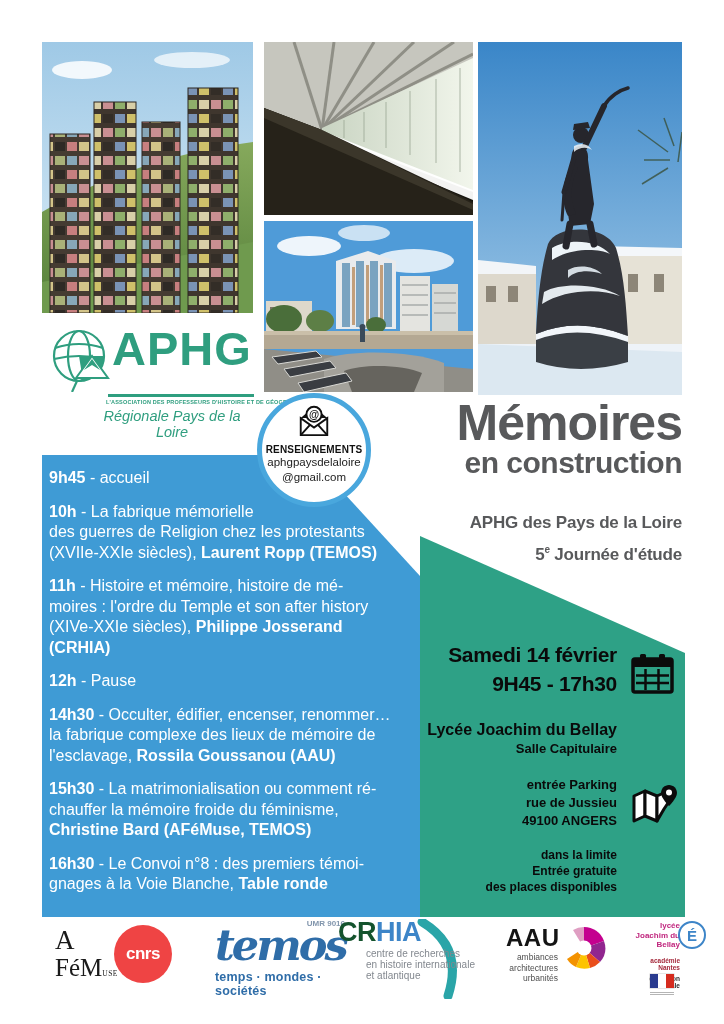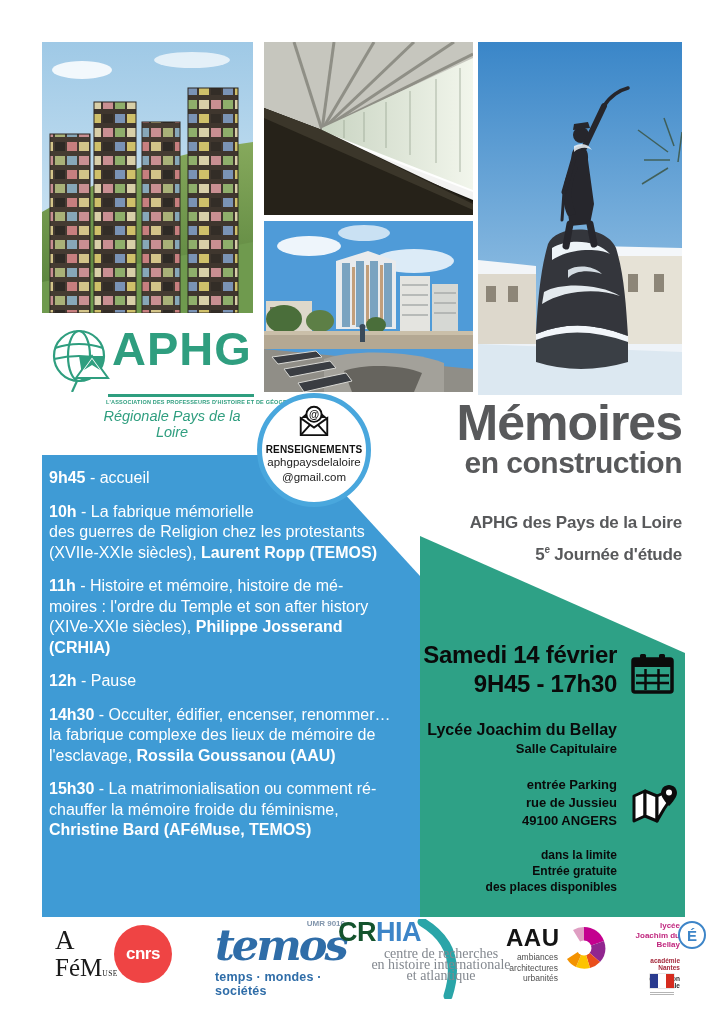--- a/index.html
+++ b/index.html
@@ -33,21 +33,21 @@
   .blue-box{position:absolute;left:42px;top:455px;width:378px;height:462px;background:#3F9BD5;
             clip-path:polygon(0 0,267px 0,100% 121px,100% 100%,0 100%);
             box-sizing:border-box;padding:13px 26px 10px 7px;z-index:3;}
   .sched-item{margin:0 0 13px 0;font-size:16px;line-height:20.5px;color:#fff;white-space:pre-line;}
   .sched-item b{font-weight:bold;}
 
   
   .green-box{position:absolute;left:420px;top:536px;width:265px;height:381px;background:#2EA186;
              clip-path:polygon(0 0,100% 117px,100% 100%,0 100%);z-index:2;color:#0a0a0a;}
   .green-content{position:absolute;top:104px;left:0;right:68px;text-align:right;}
-  .ev-date{font-size:24px;font-weight:bold;line-height:29px;letter-spacing:-.3px;}
+  .ev-date{font-size:21px;font-weight:bold;line-height:29px;letter-spacing:-.3px;}
   .ev-venue{margin-top:21px;font-size:16px;font-weight:bold;line-height:21px;}
   .ev-room{font-size:13px;font-weight:bold;line-height:17px;}
   .ev-addr{margin-top:19px;font-size:13px;font-weight:bold;line-height:18px;}
   .ev-free{margin-top:17px;font-size:12px;font-weight:bold;line-height:16px;}
   .cal-icon{position:absolute;right:11px;top:117px;}
   .map-icon{position:absolute;right:6px;top:247px;}
 
   
   .partners{position:absolute;left:0;top:917px;width:724px;height:107px;background:#fff;}
   .afemuse{position:absolute;left:55px;top:10px;font-family:"Liberation Serif",serif;color:#1a1a1a;line-height:1;}
@@ -61,22 +61,22 @@
   .temos{position:absolute;left:215px;top:1px;width:126px;color:#2f6da8;}
   .temos-umr{position:absolute;right:-4px;top:1px;font-size:8px;color:#8296ad;font-weight:bold;}
   .temos-name{font-size:43px;line-height:46px;font-weight:bold;font-style:italic;
               font-family:"DejaVu Serif",serif;letter-spacing:-3px;margin-top:4px;}
   .temos-tag{font-size:12.5px;font-weight:bold;letter-spacing:.2px;margin-top:2px;}
   .crhia{position:absolute;left:338px;top:2px;width:170px;}
   .crhia-curve{position:absolute;left:76px;top:0;}
   .crhia-name{position:relative;font-size:27px;font-weight:bold;line-height:27px;letter-spacing:-.5px;}
   .crhia-dark{color:#14532d;}
   .crhia-blue{color:#3d85c8;}
-  .crhia-cap{position:relative;margin:2px 0 0 28px;width:150px;text-align:center;
-             font-size:14px;color:#83888f;line-height:11px;font-family:Liberation Serif, serif;}
+  .crhia-cap{position:relative;margin:2px 0 0 28px;width:150px;text-align:left;
+             font-size:10px;color:#83888f;line-height:11px;}
   .aau{position:absolute;left:506px;top:9px;text-align:right;width:52px;}
   .aau-name{font-size:24px;font-weight:bold;color:#141414;letter-spacing:.5px;line-height:24px;}
   .aau-cap{font-size:8.5px;color:#4f4f4f;line-height:10.5px;margin-top:2px;}
   .aau-wheel{position:absolute;left:560px;top:7px;}
   .lycee{position:absolute;left:612px;top:4px;width:98px;font-weight:bold;}
   .lycee-name{text-align:right;margin-right:30px;color:#c0267e;font-size:8px;line-height:9.5px;}
   .lycee-badge{position:absolute;right:4px;top:0;width:24px;height:24px;border:2.5px solid #3d85c8;
                border-radius:50%;color:#3d85c8;font-size:15px;font-weight:bold;display:flex;
                align-items:center;justify-content:center;background:#fff;}
   .lycee-acad{text-align:right;margin:7px 30px 0 0;color:#a52a3c;font-size:6.5px;line-height:7.5px;}
@@ -322,20 +322,22 @@
     <p class="sched-item"><b>11h</b><span> - Histoire et mémoire, histoire de mé-
 moires : l'ordre du Temple et son after history
 (XIVe-XXIe siècles), </span><b>Philippe Josserand (CRHIA)</b></p>
     <p class="sched-item"><b>12h</b><span> - Pause</span><b></b></p>
     <p class="sched-item"><b>14h30</b><span> - Occulter, édifier, encenser, renommer…
 la fabrique complexe des lieux de mémoire de
 l'esclavage, </span><b>Rossila Goussanou (AAU)</b></p>
     <p class="sched-item"><b>15h30</b><span> - La matrimonialisation ou comment ré-
 chauffer la mémoire froide du féminisme,
 </span><b>Christine Bard (AFéMuse, TEMOS)</b></p>
+    <p class="sched-item"><b>16h30</b><span> - Le Convoi n°8 : des premiers témoi-
+gnages à la Voie Blanche, </span><b>Table ronde</b></p>
   </div>
 
   <div class="green-box">
     <div class="green-content">
       <div class="ev-date">Samedi 14 février</div>
       <div class="ev-date">9H45 - 17h30</div>
       <div class="ev-venue">Lycée Joachim du Bellay</div>
       <div class="ev-room">Salle Capitulaire</div>
       <div class="ev-addr">
         <div>entrée Parking</div>

